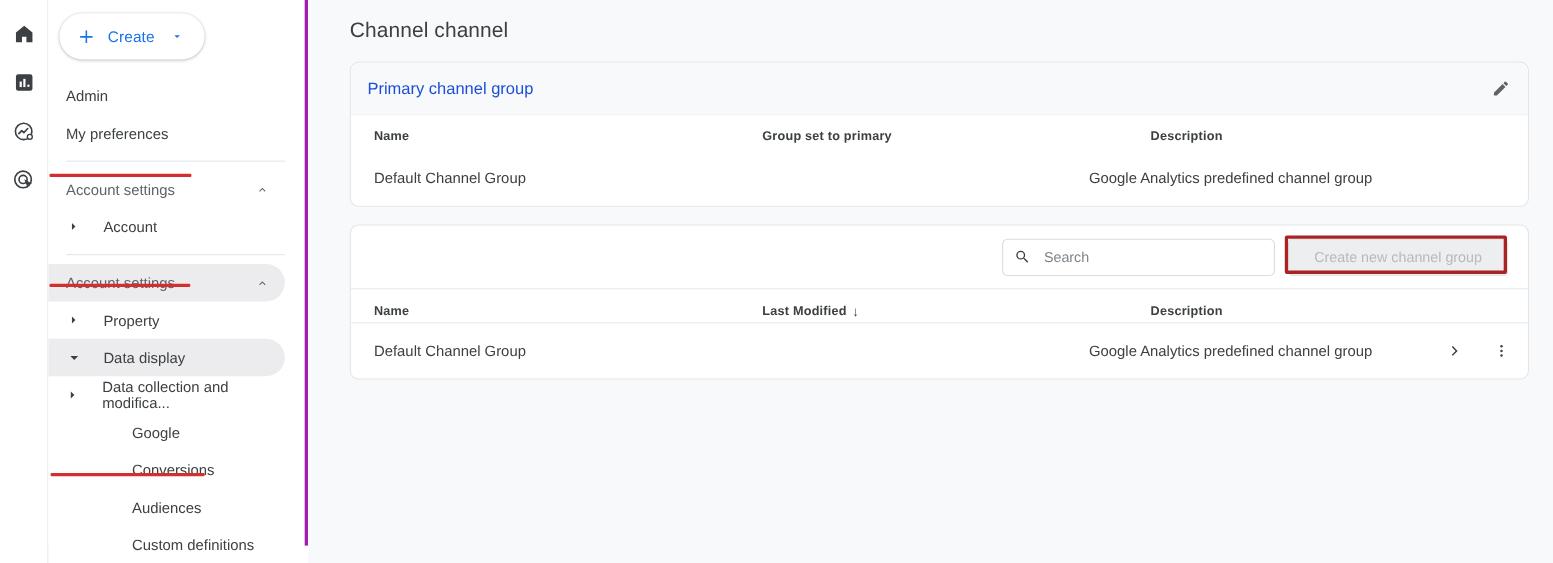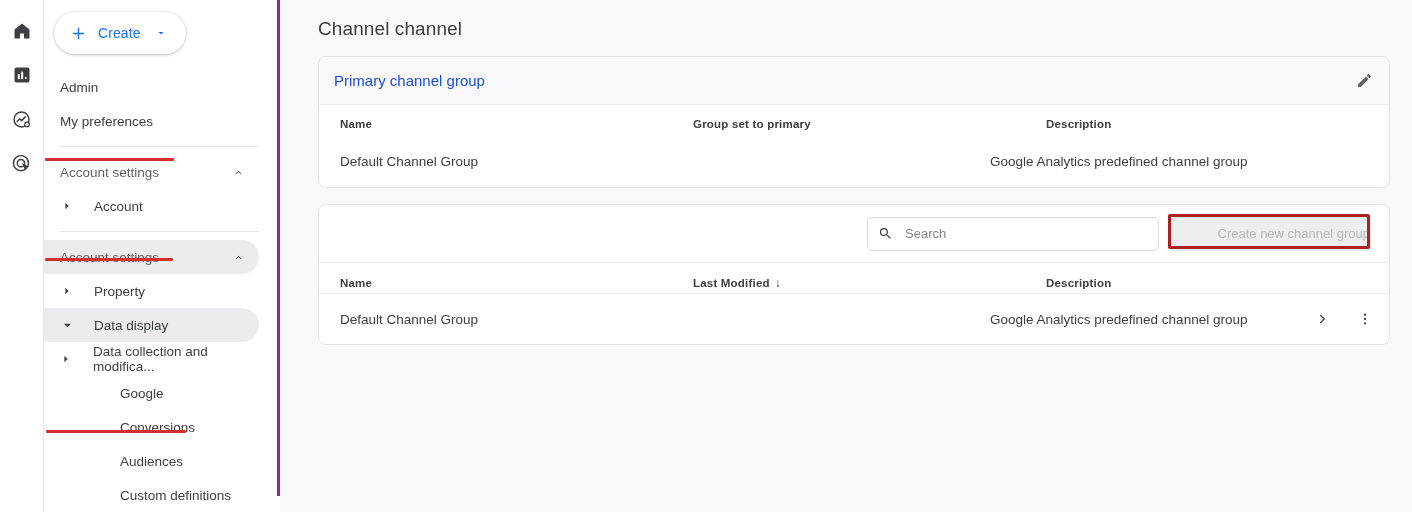--- a/index.html
+++ b/index.html
@@ -132,31 +132,31 @@
   .td.c3 { flex: 1; }
   .row-actions { display:flex; align-items:center; gap: 26px; color:#3c4043; }
   .row-actions > span { cursor:pointer; display:flex; }
 
   .card2-top {
     height: 58px; display:flex; align-items:center; justify-content:flex-end;
     padding: 0 18px 0 16px; gap: 12px;
     border-bottom: 1px solid #e8eaed;
   }
   .search-box {
-    width: 292px; height: 34px;
+    width: 248px; height: 34px;
     border: 1px solid #dadce0; border-radius: 5px;
     display:flex; align-items:center; padding: 0 10px;
     background:#fff;
   }
   .search-icon { color:#3c4043; display:flex; margin-right: 12px; }
   .search-ph { font-size: 13px; color: #80868b; }
   .create-ccg {
     width: 200px; height: 34px;
     background: #eceef0; border: 1px solid #e0e2e5; border-radius: 4px;
-    display:flex; align-items:center; justify-content:flex-end;
+    display:flex; align-items:center; justify-content:center;
     font-size: 13px; color: #b6babe;
   }
   .redbox {
     position: absolute;
     border: 3px solid #aa2222;
     border-radius: 2px;
     pointer-events: none;
   }
   .tdivider { height:1px; background:#e8eaed; }
 </style>

